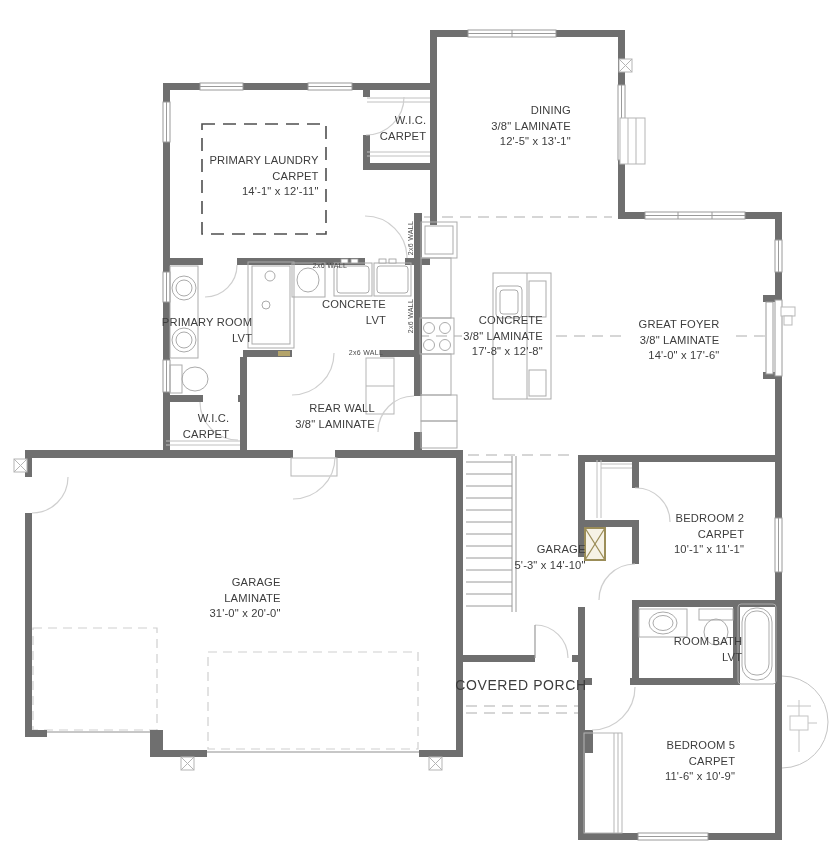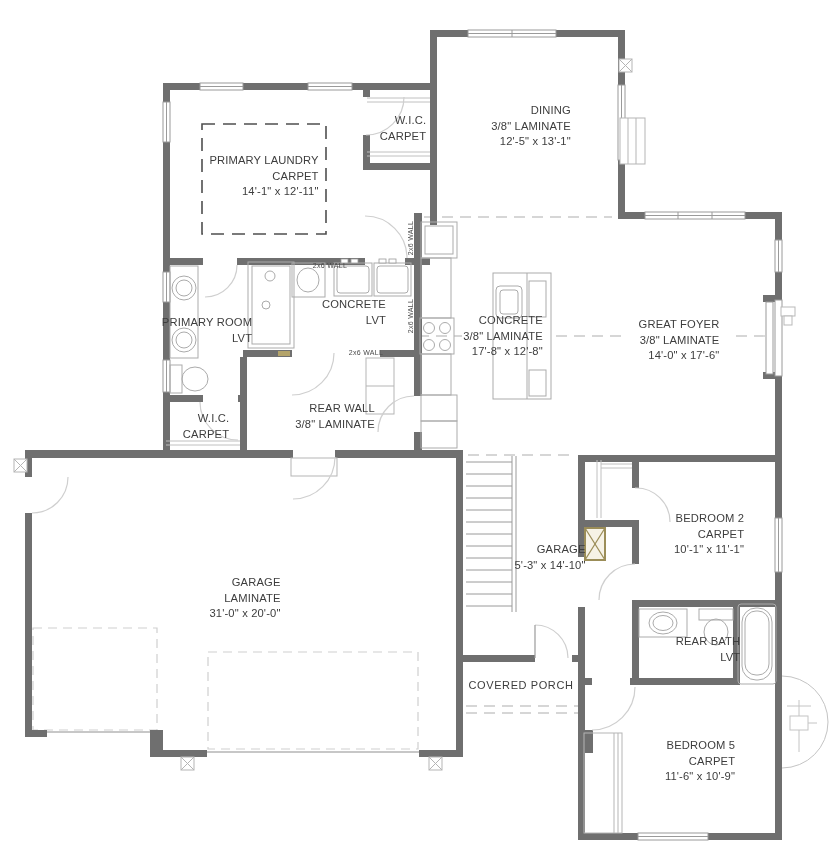--- a/index.html
+++ b/index.html
@@ -6,21 +6,21 @@
   .plan{position:relative;width:830px;height:850px;background:#fff;overflow:hidden;
         font-family:"Liberation Sans",sans-serif;}
   .plan svg{position:absolute;left:0;top:0;}
   .room-label{position:absolute;transform:translateX(-50%);text-align:right;
       font-size:11.2px;line-height:15.5px;color:#3d3d3d;letter-spacing:.15px;
       white-space:nowrap;}
   .room-label div:empty{display:none;}
   .wall-note{position:absolute;transform:translateX(-50%);font-size:7px;color:#4a4a4a;
       letter-spacing:.3px;white-space:nowrap;}
   .wall-note.rot{transform:translate(-50%,-50%) rotate(-90deg);}
-  .porch-label{font-size:11px;letter-spacing:.6px;}
+  .porch-label{font-size:14px;letter-spacing:.6px;}
 </style>
 </head>
 <body>
 
 <div class="plan">
 <svg width="830" height="850" viewBox="0 0 830 850">
 
   <g stroke="#c9c9c9" stroke-width="1.3" stroke-dasharray="11 7" fill="none">
     <line x1="424" y1="217" x2="612" y2="217"></line>
     <line x1="418" y1="336" x2="462" y2="336"></line>
@@ -352,21 +352,21 @@
 <div class="room-label" style="left:550px;top:542px">
   <div>GARAGE</div>
   <div>5'-3" x 14'-10"</div>
 </div>
 <div class="room-label" style="left:709px;top:511px">
   <div>BEDROOM 2</div>
   <div>CARPET</div>
   <div>10'-1" x 11'-1"</div>
 </div>
 <div class="room-label" style="left:708px;top:634px">
-  <div>REAR BATH</div>
+  <div>ROOM BATH</div>
   <div>LVT</div>
 </div>
 <div class="room-label" style="left:700px;top:738px">
   <div>BEDROOM 5</div>
   <div>CARPET</div>
   <div>11'-6" x 10'-9"</div>
 </div>
 <div class="room-label porch-label" style="left:521px;top:678px">
   <div>COVERED PORCH</div>
 </div>

